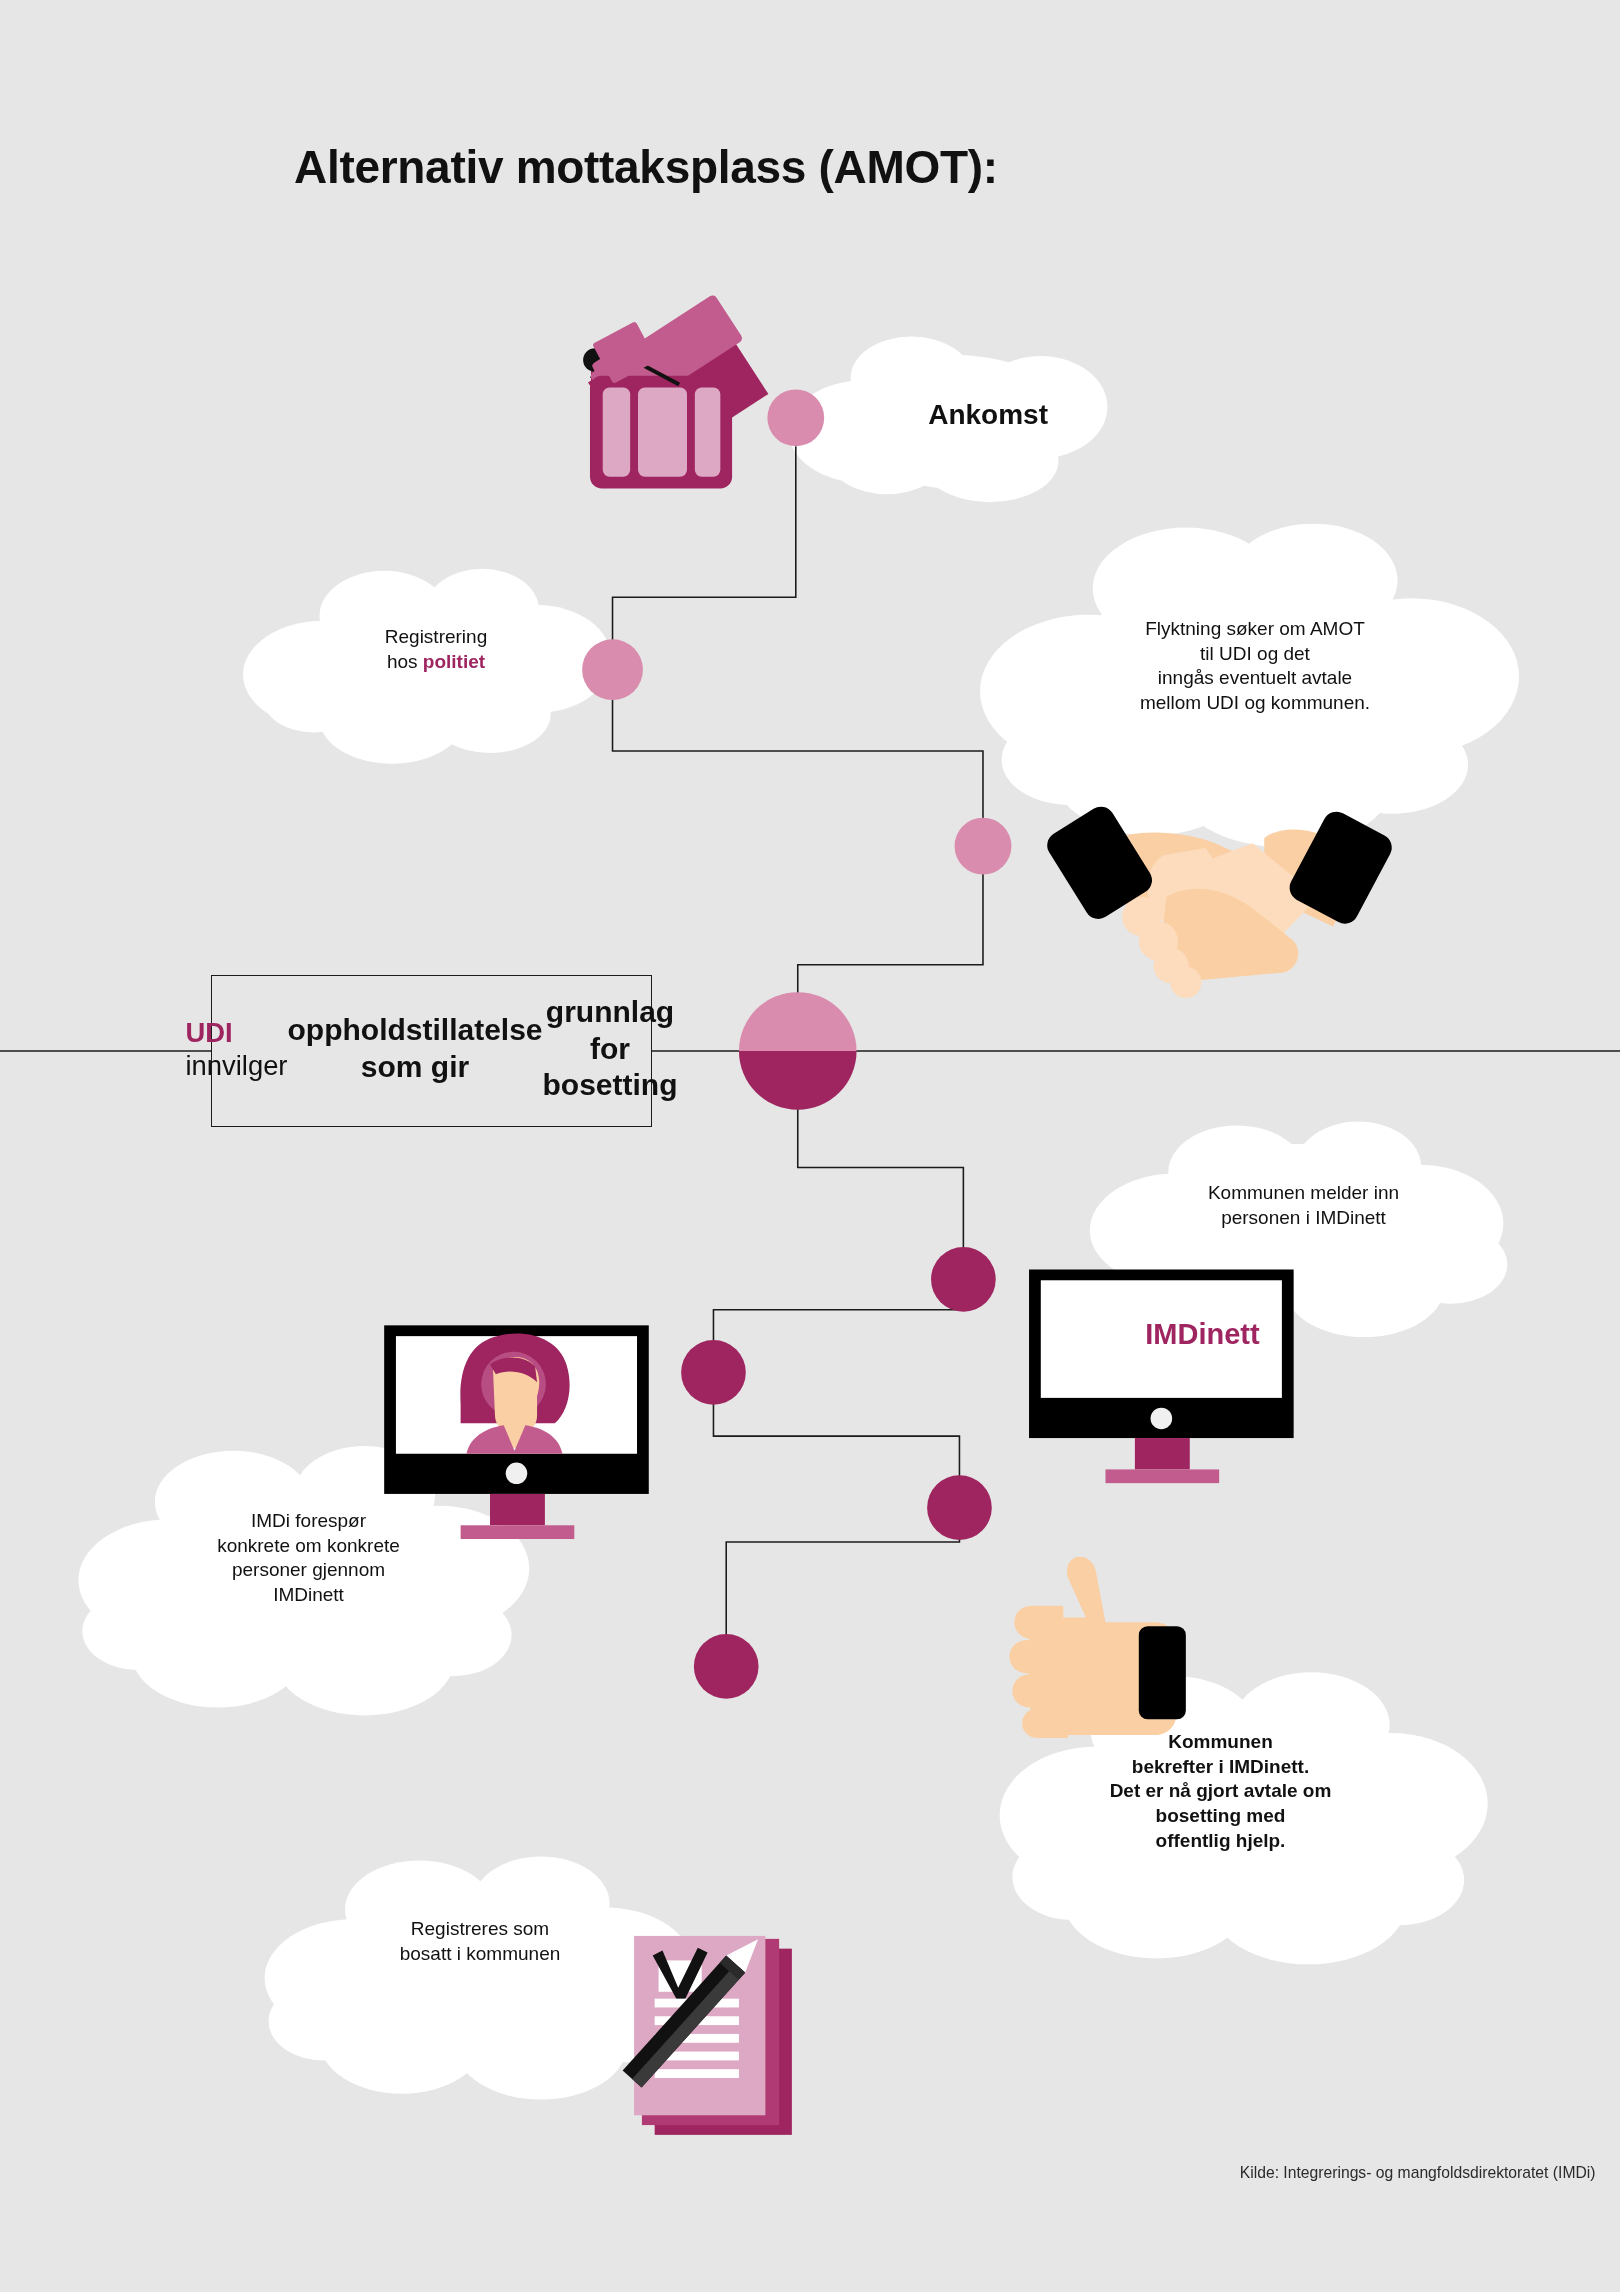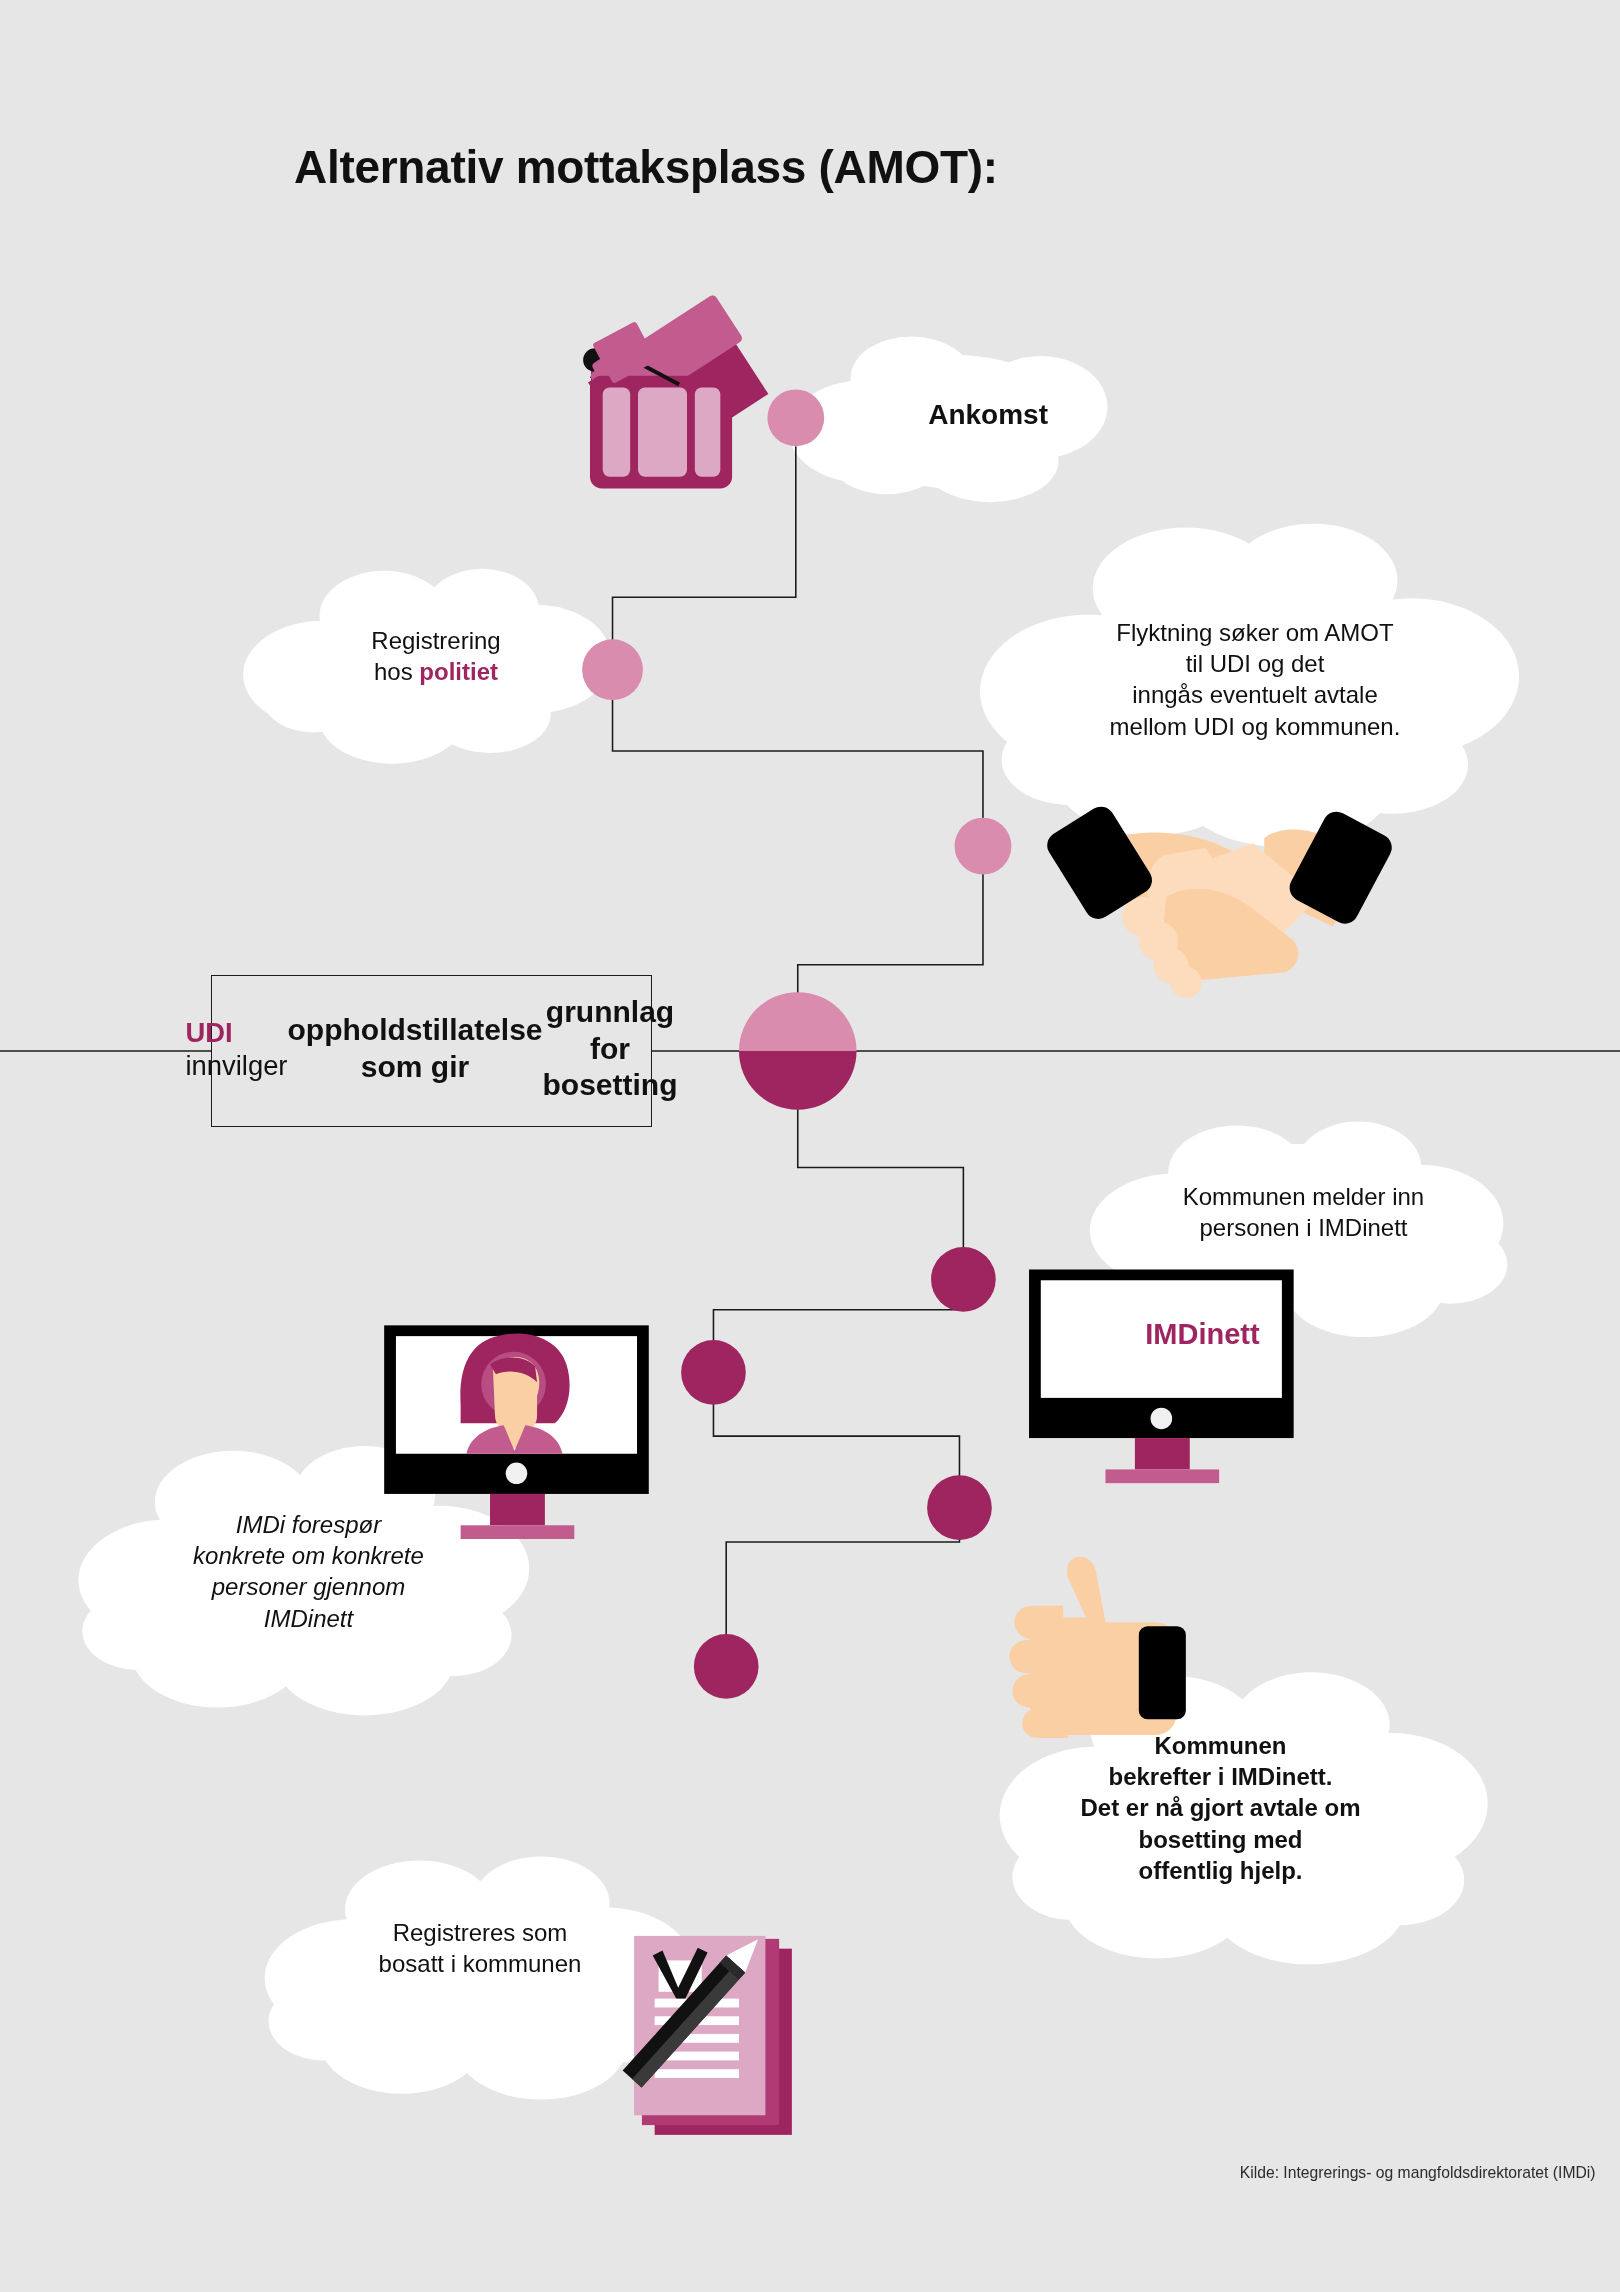--- a/index.html
+++ b/index.html
@@ -45,21 +45,21 @@
   svg.layer.art { z-index: 5; }
 
   
   .txt {
     position: absolute;
     z-index: 8;
     text-align: center;
     line-height: 1.30;
     color: #111111;
   }
-  .txt.big { font-size: 24px; }
+  .txt.big { font-size: 19px; }
   .txt.bold { font-weight: bold; font-size: 28px; }
   .mag { color: #9e2560; font-weight: bold; }
 
   
   .udi-box {
     position: absolute;
     left: 211px; top: 975px;
     width: 441px; height: 152px;
     border: 1.6px solid #1b1b1b;
     background: #e6e6e6;
@@ -436,21 +436,21 @@
     <div class="udi-rest">grunnlag for bosetting</div>
   </div>
 
   <div class="txt big" style="left:1142px; top:1181px; width:323px;">
     <div>Kommunen melder inn</div>
     <div>personen i IMDinett</div>
   </div>
 
   <div class="imdinett-label">IMDinett</div>
 
-  <div class="txt big" style="left:137px; top:1509px; width:343px;font-style:italic;">
+  <div class="txt big" style="left:137px; top:1509px; width:343px;">
     <div>IMDi forespør</div>
     <div>konkrete om konkrete</div>
     <div>personer gjennom</div>
     <div>IMDinett</div>
   </div>
 
   <div class="txt big" style="left:1049px; top:1730px; width:343px;font-weight:bold;">
     <div>Kommunen</div>
     <div>bekrefter i IMDinett.</div>
     <div>Det er nå gjort avtale om</div>

